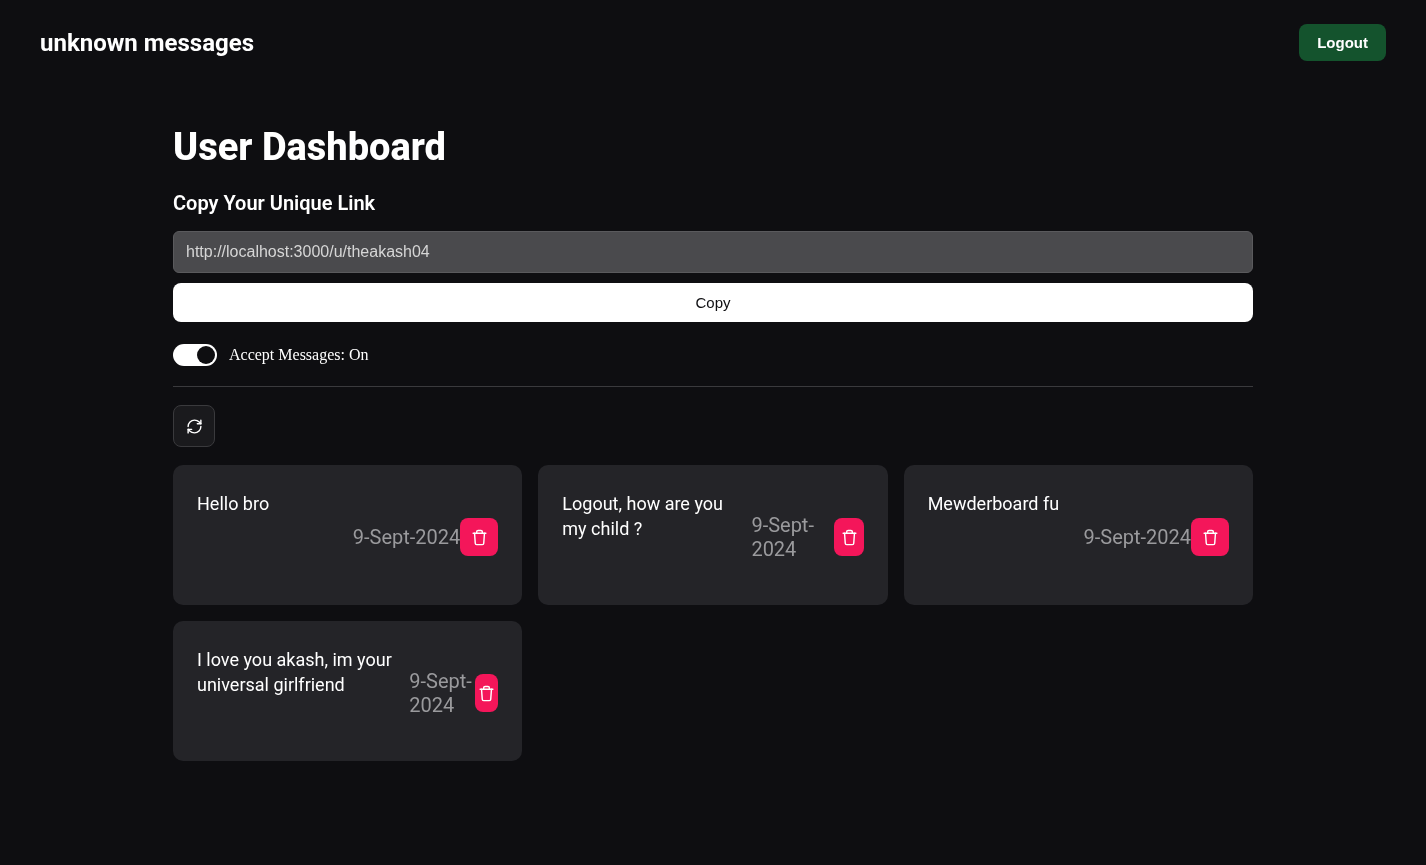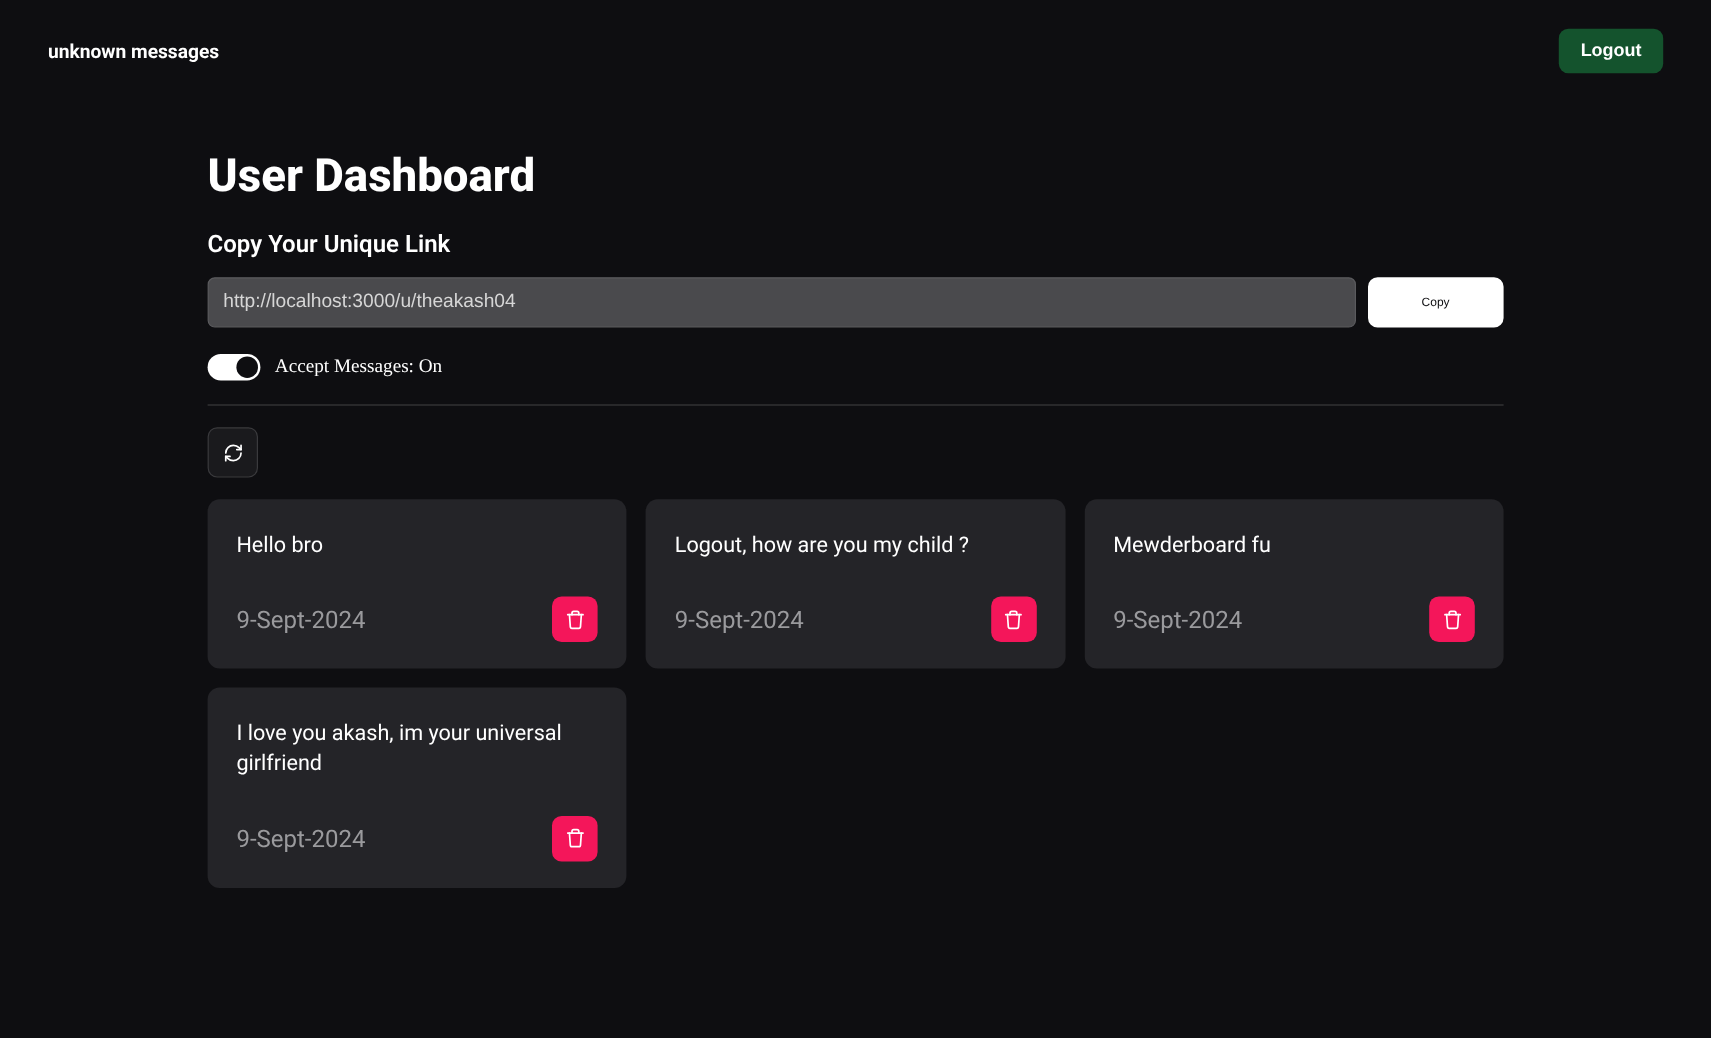--- a/index.html
+++ b/index.html
@@ -13,21 +13,21 @@
       font-family: -apple-system, BlinkMacSystemFont, "Segoe UI", Roboto, "Helvetica Neue", Arial, sans-serif;
       min-height: 100vh;
     }
     .header {
       display: flex;
       justify-content: space-between;
       align-items: center;
       padding: 24px 40px;
     }
     .app-title {
-      font-size: 16px;
+      font-size: 24px;
       font-weight: 700;
       color: #ffffff;
       text-align: right;
     }
     .logout-btn {
       background-color: #14532d;
       color: #ffffff;
       border: none;
       padding: 10px 18px;
       border-radius: 8px;
@@ -47,37 +47,38 @@
     }
     .link-section-label {
       font-size: 20px;
       font-weight: 600;
       margin-bottom: 16px;
     }
     .link-row {
       display: flex;
       gap: 10px;
       margin-bottom: 22px;
+      flex-direction: column;
     }
     .link-input {
       flex: 1;
       background-color: #4a4a4d;
       border: 1px solid #5a5a5d;
       color: #d6d6d6;
       padding: 11px 12px;
       border-radius: 6px;
       font-size: 16px;
     }
     .copy-btn {
       background-color: #ffffff;
       color: #0e0e11;
       border: none;
       padding: 11px 45px;
       border-radius: 8px;
-      font-size: 10px;
+      font-size: 15px;
       font-weight: 500;
       cursor: pointer;
     }
     .toggle-row {
       display: flex;
       align-items: center;
       gap: 12px;
       margin-bottom: 20px;
     }
     .toggle {
@@ -126,21 +127,21 @@
     .messages-grid {
       display: grid;
       grid-template-columns: repeat(3, 1fr);
       gap: 16px;
     }
     .message-card {
       background-color: #242428;
       border-radius: 10px;
       padding: 26px 24px 22px 24px;
       display: flex;
-      flex-direction: column;
+      flex-direction: row;
       justify-content: space-between;
       min-height: 140px;
     }
     .message-text {
       font-size: 18px;
       font-weight: 400;
       color: #ffffff;
       margin-bottom: 30px;
       line-height: 1.4;
     }

